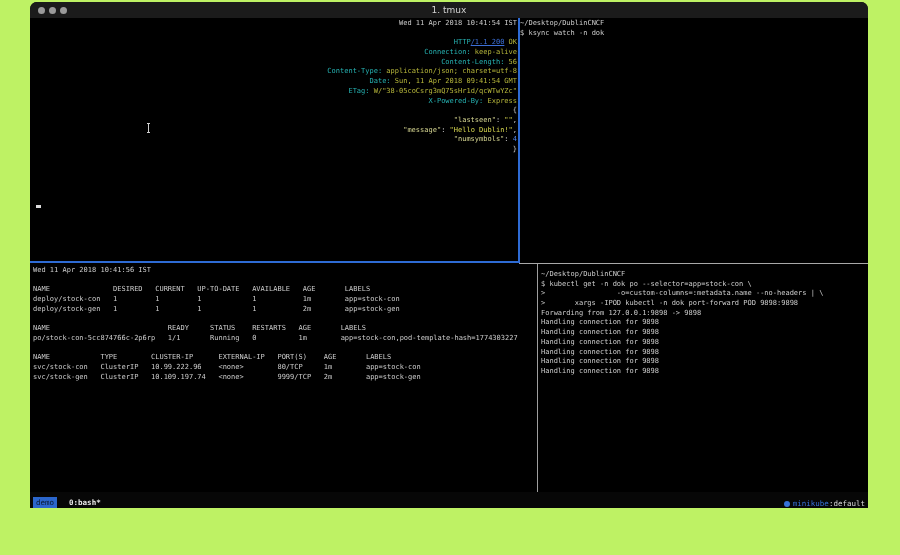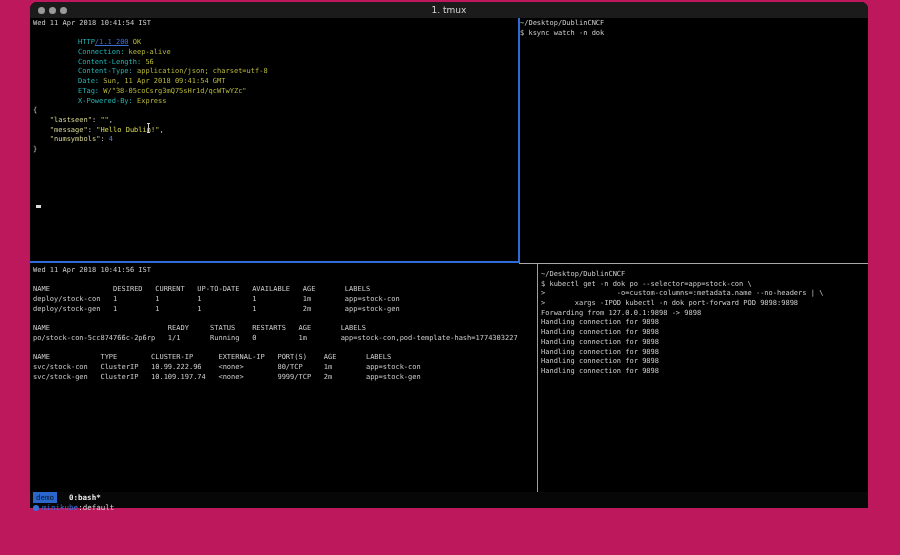--- a/index.html
+++ b/index.html
@@ -1,16 +1,16 @@
 <!DOCTYPE html>
 <html><head>
 <meta charset="utf-8">
 <style>
   html,body{margin:0;padding:0;background:#000;}
-  .canvas{position:relative;width:900px;height:555px;background:#be185d;overflow:hidden;
+  .canvas{position:relative;width:900px;height:555px;background:#bef264;overflow:hidden;
           font-family:"DejaVu Sans Mono", monospace;}
   .window{position:absolute;left:30px;top:2px;width:838px;height:506px;background:#000;
           border-radius:7px 7px 0 0;}
   .titlebar{position:absolute;left:0;top:0;width:100%;height:16px;background:#1b1b1b;
             border-radius:7px 7px 0 0;}
   .lights{position:absolute;left:8px;top:5px;display:flex;gap:4px;}
   .light{width:7px;height:7px;border-radius:50%;background:#9a9a9a;}
   .wtitle{position:absolute;left:0;top:3px;width:100%;text-align:center;font-size:9px;
           color:#d2d2d2;font-family:"DejaVu Sans", sans-serif;}
   .pane{position:absolute;}
@@ -23,22 +23,22 @@
   .jstr{color:#d9d950;}
   .jnum{color:#5083e8;}
   .padl{padding-left:4.2px;}
   .indent{padding-left:16.8px;}
   .vdiv{position:absolute;width:1.5px;}
   .vdiv.blue-d{background:#2e6bd4;}
   .vdiv.gray-d{background:#9e9e9e;width:1.2px;}
   .hdiv-blue{position:absolute;left:0;top:259px;width:489.5px;height:2px;background:#2e6bd4;}
   .hdiv-gray{position:absolute;left:489px;top:260.8px;width:349px;height:1.2px;background:#a8a8a8;}
   .statusbar{position:absolute;left:0;top:490px;width:100%;height:16px;background:#070707;
-             display:flex;justify-content:space-between;align-items:flex-start;
-             padding:0 3px;box-sizing:border-box;font-size:7.5px;flex-direction:column;}
+             display:flex;justify-content:space-between;align-items:flex-end;
+             padding:0 3px;box-sizing:border-box;font-size:7.5px;}
   .sb-left,.sb-right{display:flex;align-items:center;white-space:pre;}
   .sb-session{background:#2b66cc;color:#081830;padding:1px 3px;}
   .sb-window{color:#eaeaea;font-weight:bold;margin-left:12px;}
   .k8s-icon{display:inline-block;width:6px;height:6px;border-radius:50%;background:#3672d9;
             margin-right:3px;}
   .sb-ctx{color:#3672d9;}
   .sb-ns{color:#d8d8d8;}
   .term-cursor{position:absolute;left:3px;top:186px;width:4.5px;height:2.8px;background:#dcdcdc;}
   .ibeam{position:absolute;left:116px;top:121px;width:5px;height:10px;}
   .ibeam .stem{position:absolute;left:2px;top:0;width:1px;height:10px;background:#cfcfcf;}
@@ -54,21 +54,21 @@
 
     <div class="titlebar">
       <div class="lights">
         <span class="light"></span>
         <span class="light"></span>
         <span class="light"></span>
       </div>
       <div class="wtitle">1. tmux</div>
     </div>
 
-    <div class="pane" style="left:3px;top:17px;width:484px;height:242px;">
+    <div class="pane" style="left:3px;top:17px;width:484px;height:242px;text-align:right;">
       <div class="ln">Wed 11 Apr 2018 10:41:54 IST</div>
       <div class="ln"></div>
       <div class="ln"><span class="cyan">HTTP</span><span class="blue">/1.1 200</span><span class="olive padl">OK</span></div>
       <div class="ln"><span class="cyan">Connection:</span><span class="olive padl">keep-alive</span></div>
       <div class="ln"><span class="cyan">Content-Length:</span><span class="olive padl">56</span></div>
       <div class="ln"><span class="cyan">Content-Type:</span><span class="olive padl">application/json; charset=utf-8</span></div>
       <div class="ln"><span class="cyan">Date:</span><span class="olive padl">Sun, 11 Apr 2018 09:41:54 GMT</span></div>
       <div class="ln"><span class="cyan">ETag:</span><span class="olive padl">W/"38-05coCsrg3mQ75sHr1d/qcWTwYZc"</span></div>
       <div class="ln"><span class="cyan">X-Powered-By:</span><span class="olive padl">Express</span></div>
       <div class="ln white">{</div>

